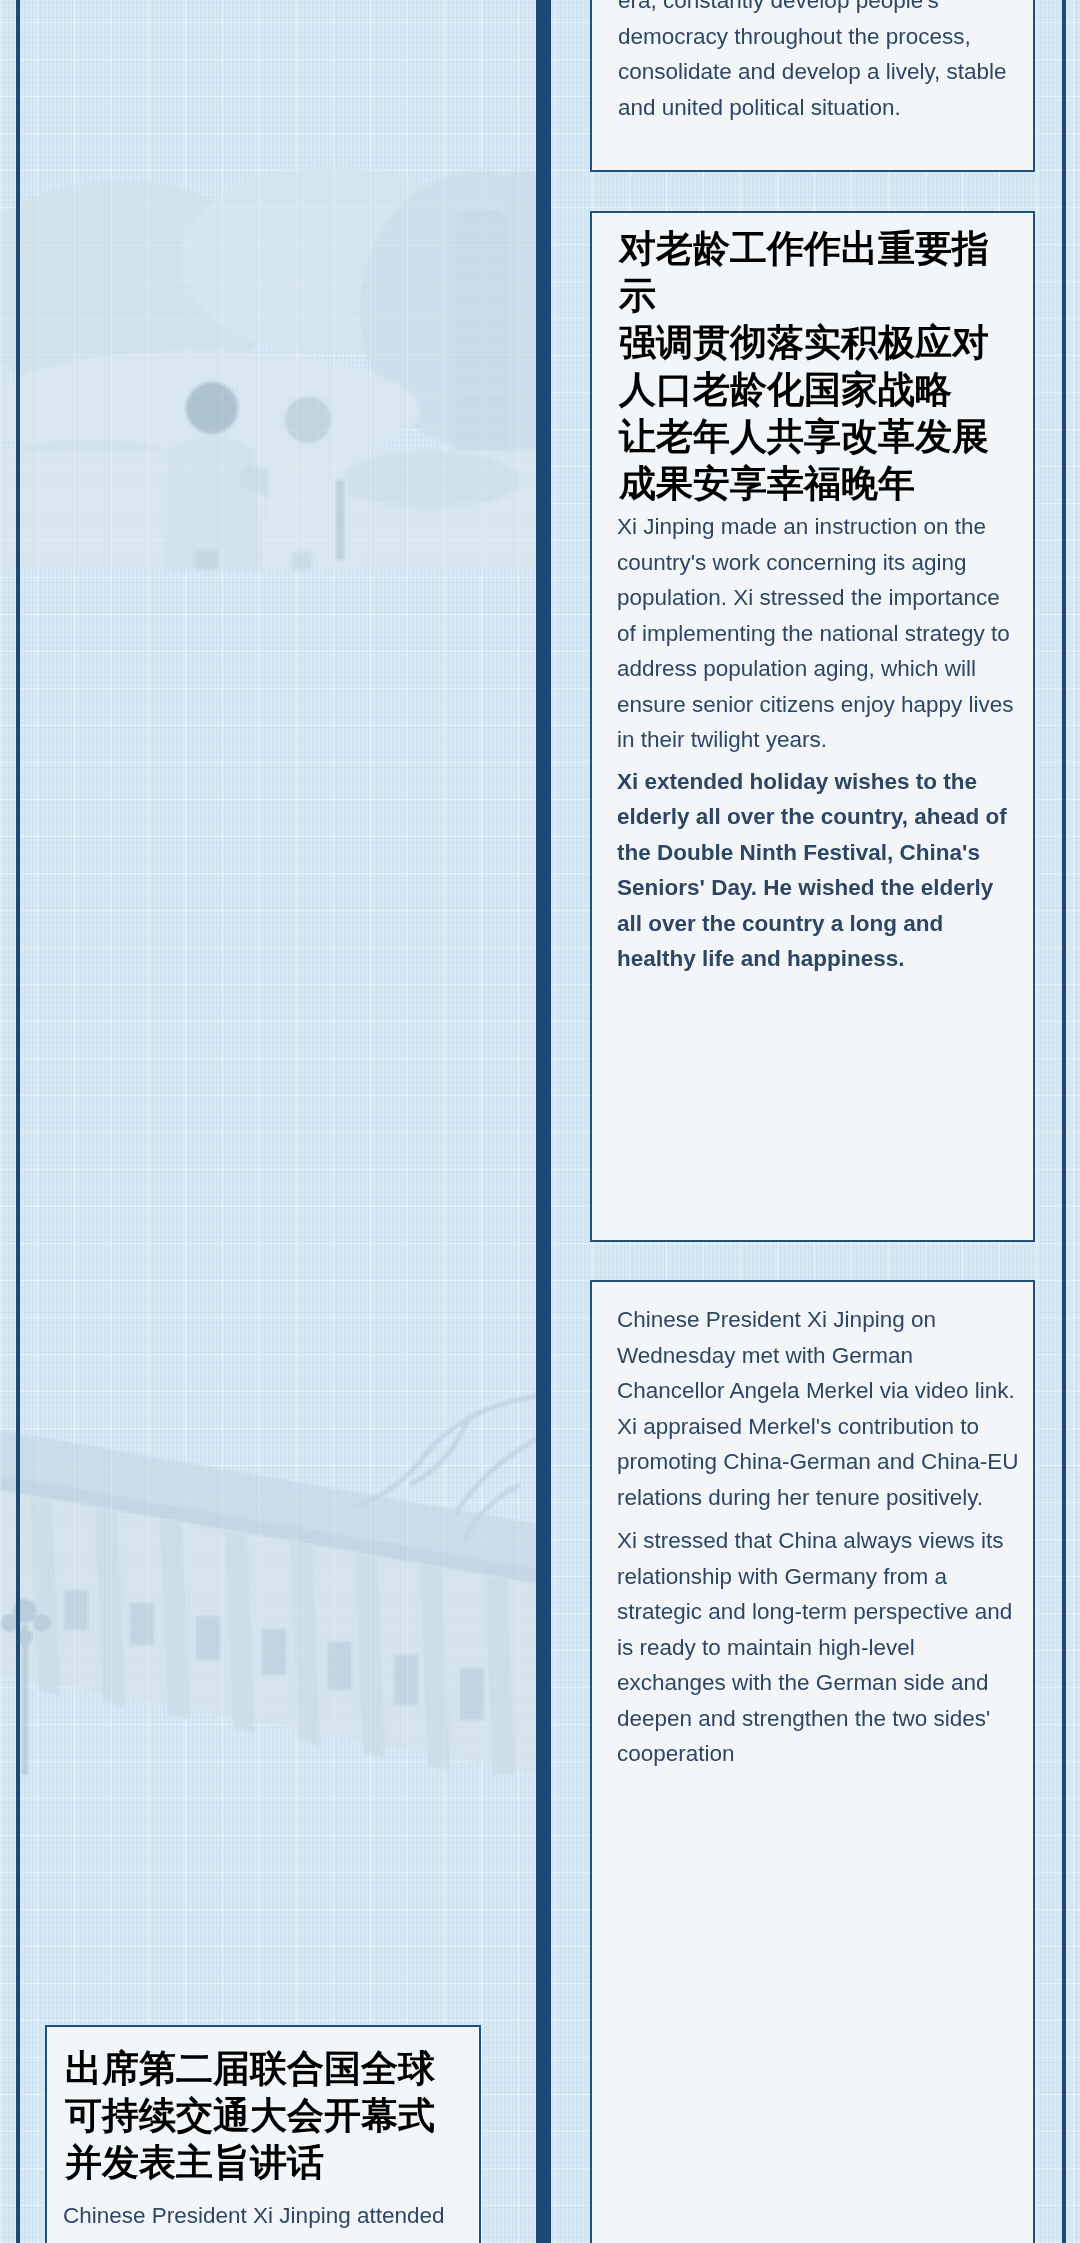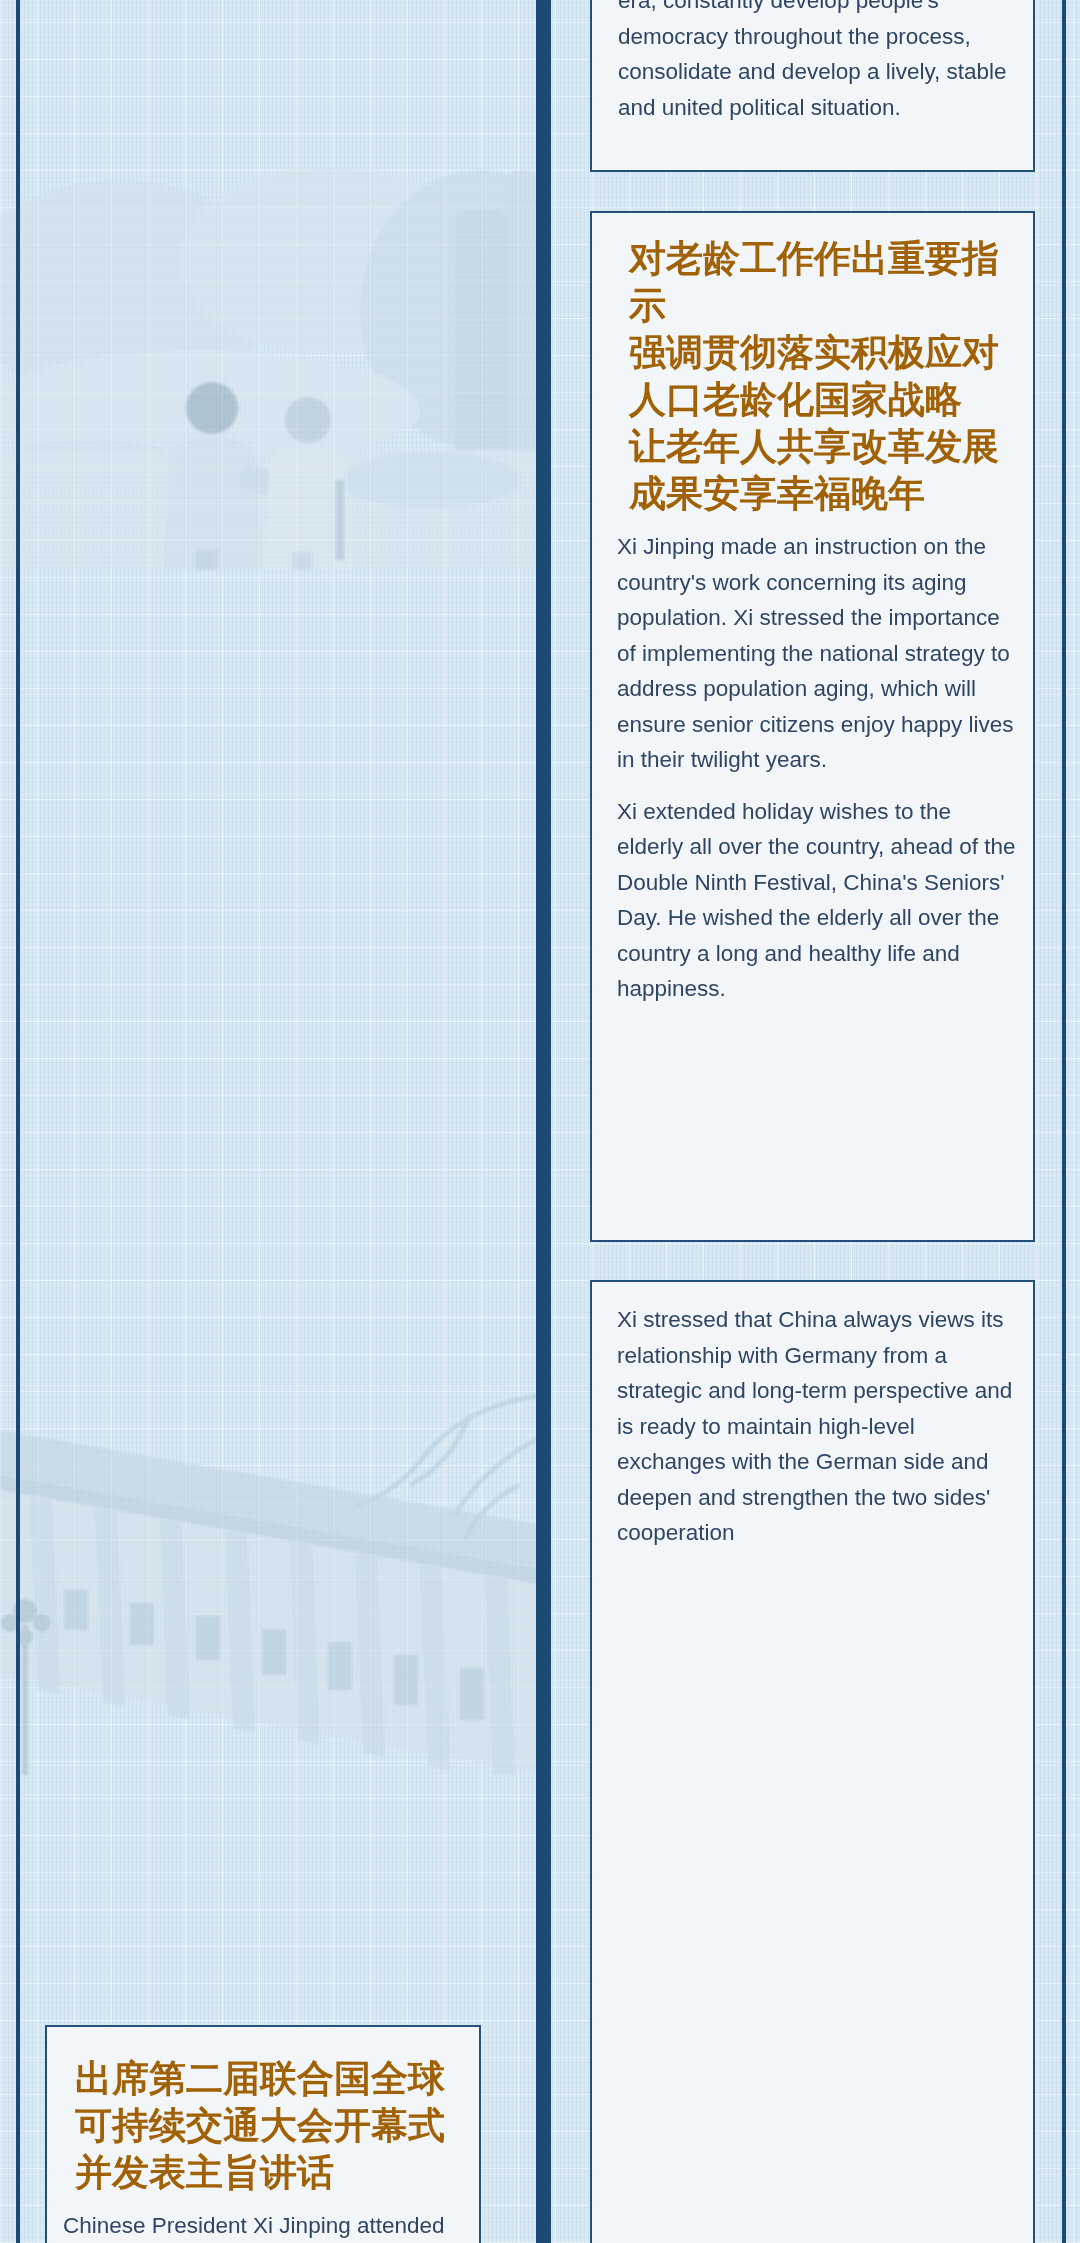--- a/index.html
+++ b/index.html
@@ -25,35 +25,35 @@
     position:absolute;
     box-sizing:border-box;
     background:#f3f6f8;
     border:2px solid #245179;
   }
   .zh{
     font-family:"Liberation Serif","DejaVu Serif",serif;
     font-weight:700;
     font-size:37px;
     line-height:47px;
-    color:#a16207;
+    color:#000000;
     white-space:pre-line;
-    margin:12px;
+    margin:2px;
   }
   .en{
     font-size:22.5px;
     line-height:35.5px;
     color:#2e4563;
     margin:0;
   }
   #card-top{left:590px;top:-92px;width:445px;height:264px;padding:73px 14px 0 26px;}
   #card-aging{left:590px;top:211px;width:445px;height:1031px;padding:10px 14px 0 25px;}
   #card-aging .en.first{margin-top:0;}
   #card-aging .zh.second{margin-top:14px;}
-  #card-aging .en.second{margin-top:16px;}
+  #card-aging .en.second{margin-top:6px;font-weight:bold;}
   #card-germany{left:590px;top:1280px;width:445px;height:1010px;padding:12px 14px 0 25px;}
   #card-germany .en.first{margin-top:8px;}
   #card-germany .zh.second{margin-top:14px;}
   #card-germany .en.second{margin-top:8px;}
   #card-transport{left:45px;top:2025px;width:436px;height:300px;padding:16px 14px 0 16px;}
   #card-transport .en{margin-top:12px;}
 
   .bg-illus{position:absolute;pointer-events:none;}
   #illus-elderly{left:0;top:150px;width:545px;height:420px;opacity:.55;filter:blur(1.5px);}
   #illus-building{left:0;top:1375px;width:545px;height:400px;opacity:.6;filter:blur(1px);}
@@ -139,20 +139,21 @@
     <h2 class="zh first">对老龄工作作出重要指示
 强调贯彻落实积极应对
 人口老龄化国家战略
 让老年人共享改革发展
 成果安享幸福晚年</h2>
     <p class="en first">Xi Jinping made an instruction on the country's work concerning its aging population. Xi stressed the importance of implementing the national strategy to address population aging, which will ensure senior citizens enjoy happy lives in their twilight years.</p>
     <p class="en second">Xi extended holiday wishes to the elderly all over the country, ahead of the Double Ninth Festival, China's Seniors' Day. He wished the elderly all over the country a long and healthy life and happiness.</p>
   </div>
 
   <div id="card-germany" class="card">
+    <p class="en first">Chinese President Xi Jinping on Wednesday met with German Chancellor Angela Merkel via video link. Xi appraised Merkel's contribution to promoting China-German and China-EU relations during her tenure positively.</p>
     <p class="en second">Xi stressed that China always views its relationship with Germany from a strategic and long-term perspective and is ready to maintain high-level exchanges with the German side and deepen and strengthen the two sides' cooperation</p>
   </div>
 
   <div id="card-transport" class="card">
     <h2 class="zh">出席第二届联合国全球
 可持续交通大会开幕式
 并发表主旨讲话</h2>
     <p class="en">Chinese President Xi Jinping attended the opening ceremony</p>
   </div>
 

